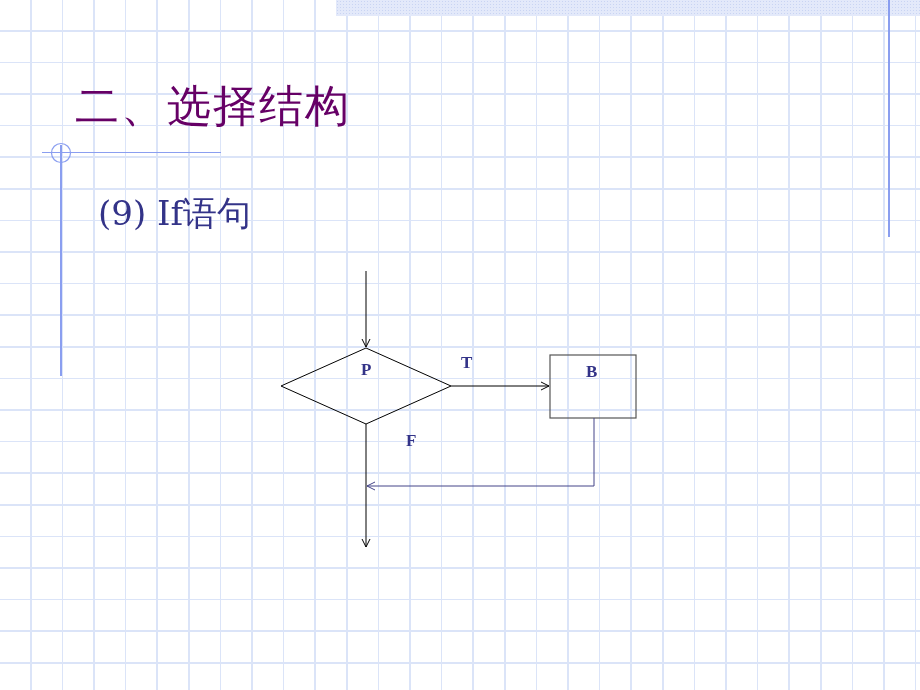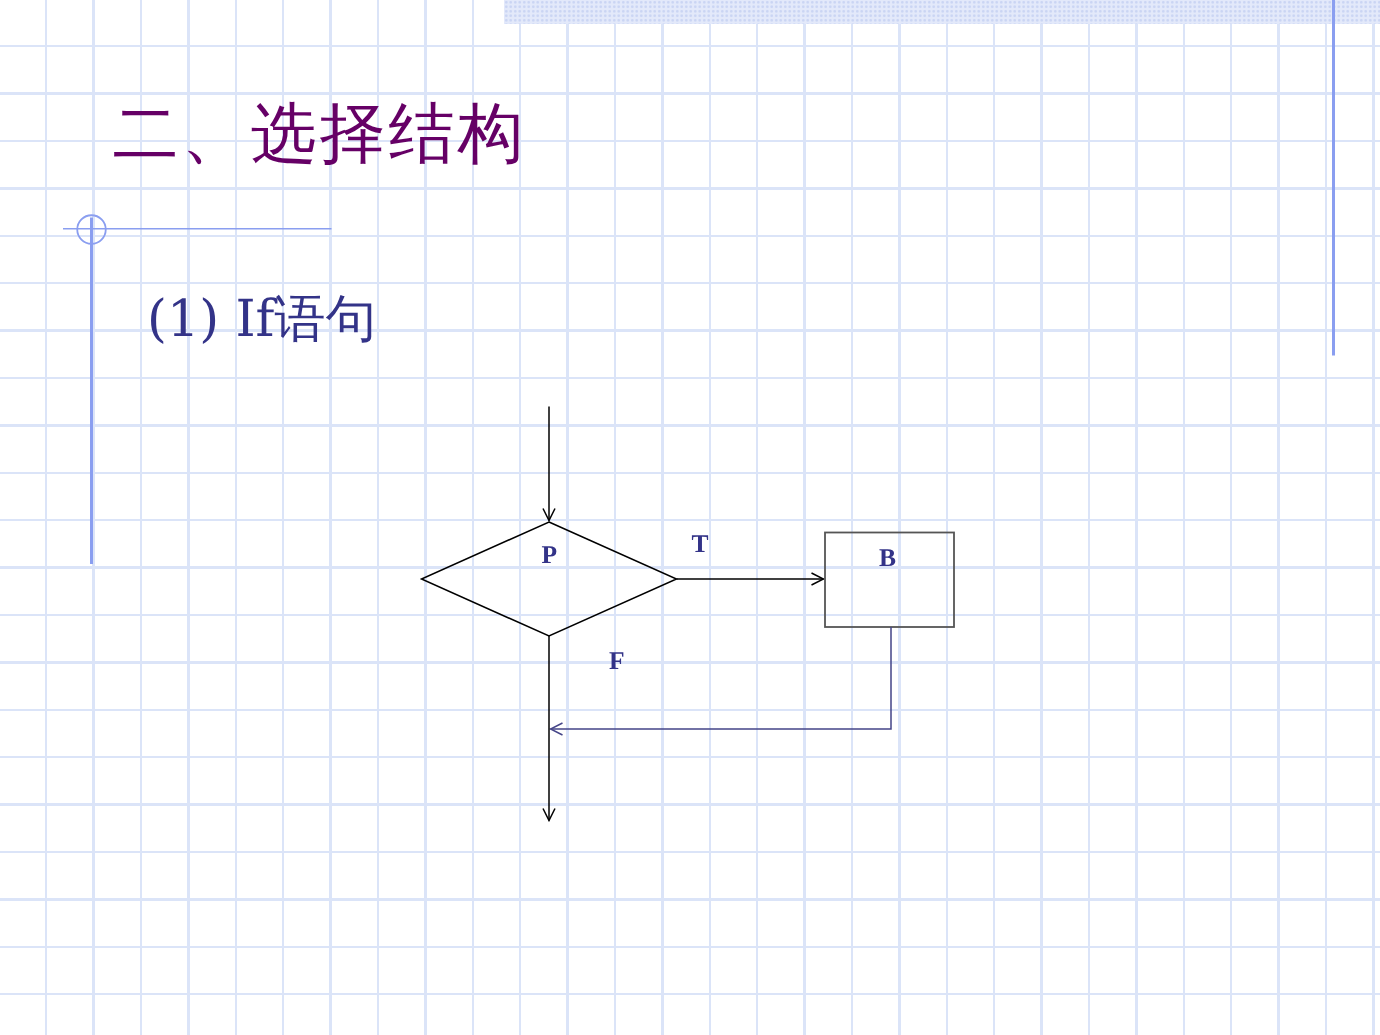--- a/index.html
+++ b/index.html
@@ -7,40 +7,40 @@
   .grid { position:absolute; left:0; top:0; width:920px; height:690px;
     background-image:
       repeating-linear-gradient(to right, transparent 0, transparent 30px, #dbe4f8 30px, #dbe4f8 31.6px, transparent 31.6px, transparent 30.67px),
       repeating-linear-gradient(to bottom, transparent 0, transparent 30px, #dbe4f8 30px, #dbe4f8 31.6px, transparent 31.6px, transparent 30.67px);
   }
   .top-band { position:absolute; left:336px; top:0; width:584px; height:16px;
     background-color:#e3e9fa;
     background-image: radial-gradient(#c9d4f3 0.8px, transparent 0.9px);
     background-size:3px 3px; }
   .deco-line { position:absolute; background:#8a9ef0; }
-  .title { position:absolute; left:75px; top:64px; font-size:44px; color:#660066; letter-spacing:2px; line-height:52px; white-space:nowrap; }
+  .title { position:absolute; left:75px; top:80px; font-size:44px; color:#660066; letter-spacing:2px; line-height:52px; white-space:nowrap; }
   .subtitle { position:absolute; left:98px; top:192px; font-size:34px; color:#333388; line-height:42px; white-space:nowrap; }
   svg.flow { position:absolute; left:0; top:0; }
   .lbl { font-family:"Liberation Serif", serif; font-weight:bold; font-size:17px; fill:#333388; }
 </style>
 </head>
 <body>
 
 <div class="grid"></div>
 <div class="top-band"></div>
 
 <div class="deco-line" style="left:60px; top:145px; width:2px; height:231px;"></div>
 <div class="deco-line" style="left:42px; top:152px; width:179px; height:1px;"></div>
 <div class="deco-line" style="left:888px; top:0; width:2px; height:237px;"></div>
 <svg width="24" height="24" style="position:absolute; left:49px; top:141px;">
   <circle cx="12" cy="12" r="9.5" fill="none" stroke="#8a9ef0" stroke-width="1.2"></circle>
 </svg>
 
 <div class="title">二、选择结构</div>
-<div class="subtitle">(1) If语句</div>
+<div class="subtitle">(9) If语句</div>
 
 <svg class="flow" width="920" height="690">
   <defs>
     <marker id="arrowOpen" markerWidth="10" markerHeight="10" refX="9" refY="5" orient="auto" markerUnits="userSpaceOnUse">
       <path d="M1,1 L9,5 L1,9" fill="none" stroke="#000" stroke-width="1"></path>
     </marker>
     <marker id="arrowOpenBlue" markerWidth="10" markerHeight="10" refX="9" refY="5" orient="auto" markerUnits="userSpaceOnUse">
       <path d="M1,1 L9,5 L1,9" fill="none" stroke="#444488" stroke-width="1"></path>
     </marker>
   </defs>

